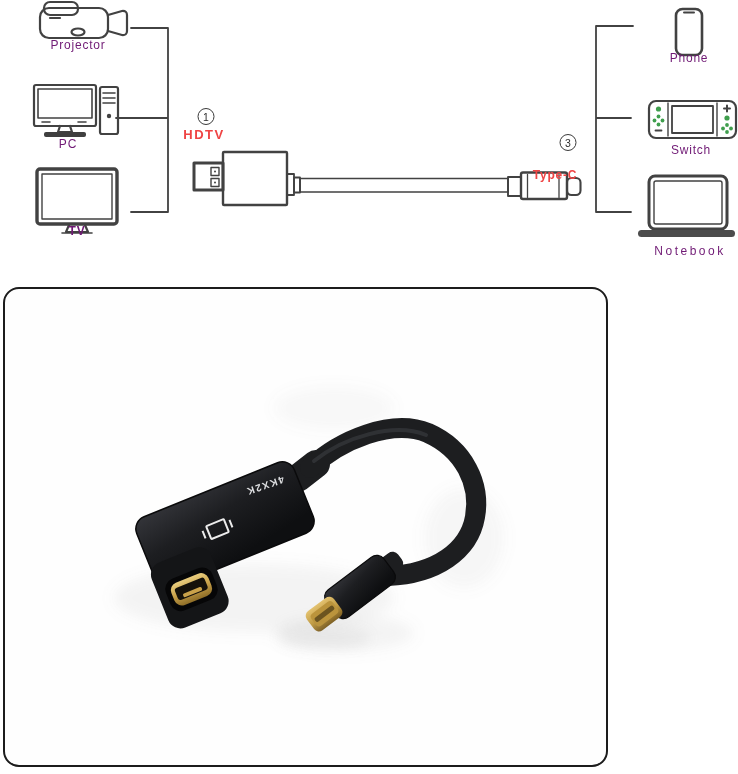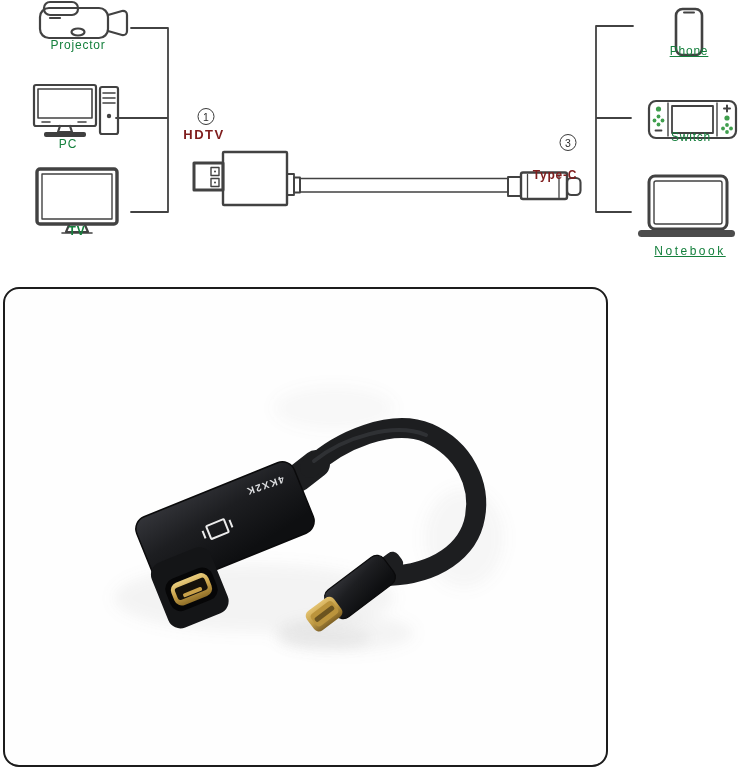--- a/index.html
+++ b/index.html
@@ -3,24 +3,24 @@
 <meta charset="utf-8">
 <style>
   html,body{margin:0;padding:0;background:#ffffff;}
   .stage{
     position:relative;width:738px;height:774px;overflow:hidden;
     background:#ffffff;font-family:"Liberation Sans",sans-serif;
   }
   svg{display:block;}
   .lbl{
     position:absolute;transform:translateX(-50%);
-    font-size:12px;color:#15803d;letter-spacing:0.8px;white-space:nowrap;
-  }
-  .lbl.bold{font-weight:bold;color:#7f1d1d;}
-  .lbl.spread{letter-spacing:2.5px;text-decoration:underline;}
+    font-size:12px;color:#701a75;letter-spacing:0.8px;white-space:nowrap;
+  }
+  .lbl.bold{font-weight:bold;color:#ef4444;}
+  .lbl.spread{letter-spacing:2.5px;}
   .circnum{
     position:absolute;width:17px;height:17px;border:1.6px solid #3a3a3a;border-radius:50%;
     display:flex;align-items:center;justify-content:center;
     font-size:10.5px;color:#2d2d2d;box-sizing:border-box;transform:translateX(-50%);
     background:#fff;
   }
   .photo-frame{
     position:absolute;left:3px;top:287px;width:605px;height:480px;
     border:2.5px solid #1c1c1c;border-radius:16px;background:#fefefe;box-sizing:border-box;
     overflow:hidden;
@@ -116,22 +116,22 @@
   <div class="lbl" style="left:78px;top:38px;">Projector</div>
   <div class="lbl" style="left:68px;top:137px;">PC</div>
   <div class="lbl" style="left:77px;top:224px;font-weight:bold;">TV</div>
 
   <div class="circnum" style="left:206px;top:108px;">1</div>
   <div class="lbl bold" style="left:204px;top:127px;font-size:13px;letter-spacing:1.5px;">HDTV</div>
 
   <div class="circnum" style="left:568px;top:134px;">3</div>
   <div class="lbl bold" style="left:555px;top:168px;">Type-C</div>
 
-  <div class="lbl" style="left:689px;top:44px;text-decoration:underline;">Phone</div>
-  <div class="lbl" style="left:691px;top:130px;">Switch</div>
+  <div class="lbl" style="left:689px;top:51px;">Phone</div>
+  <div class="lbl" style="left:691px;top:143px;">Switch</div>
   <div class="lbl spread" style="left:690px;top:244px;">Notebook</div>
 
   <div class="photo-frame">
     <svg width="601" height="476" viewBox="0 0 601 476" style="position:absolute;left:-1px;top:-1px;">
       <defs>
         <linearGradient id="bodyGrad" x1="0" y1="0" x2="0.4" y2="1">
           <stop offset="0" stop-color="#34353a"></stop>
           <stop offset="0.45" stop-color="#1d1e21"></stop>
           <stop offset="1" stop-color="#0e0f11"></stop>
         </linearGradient>

